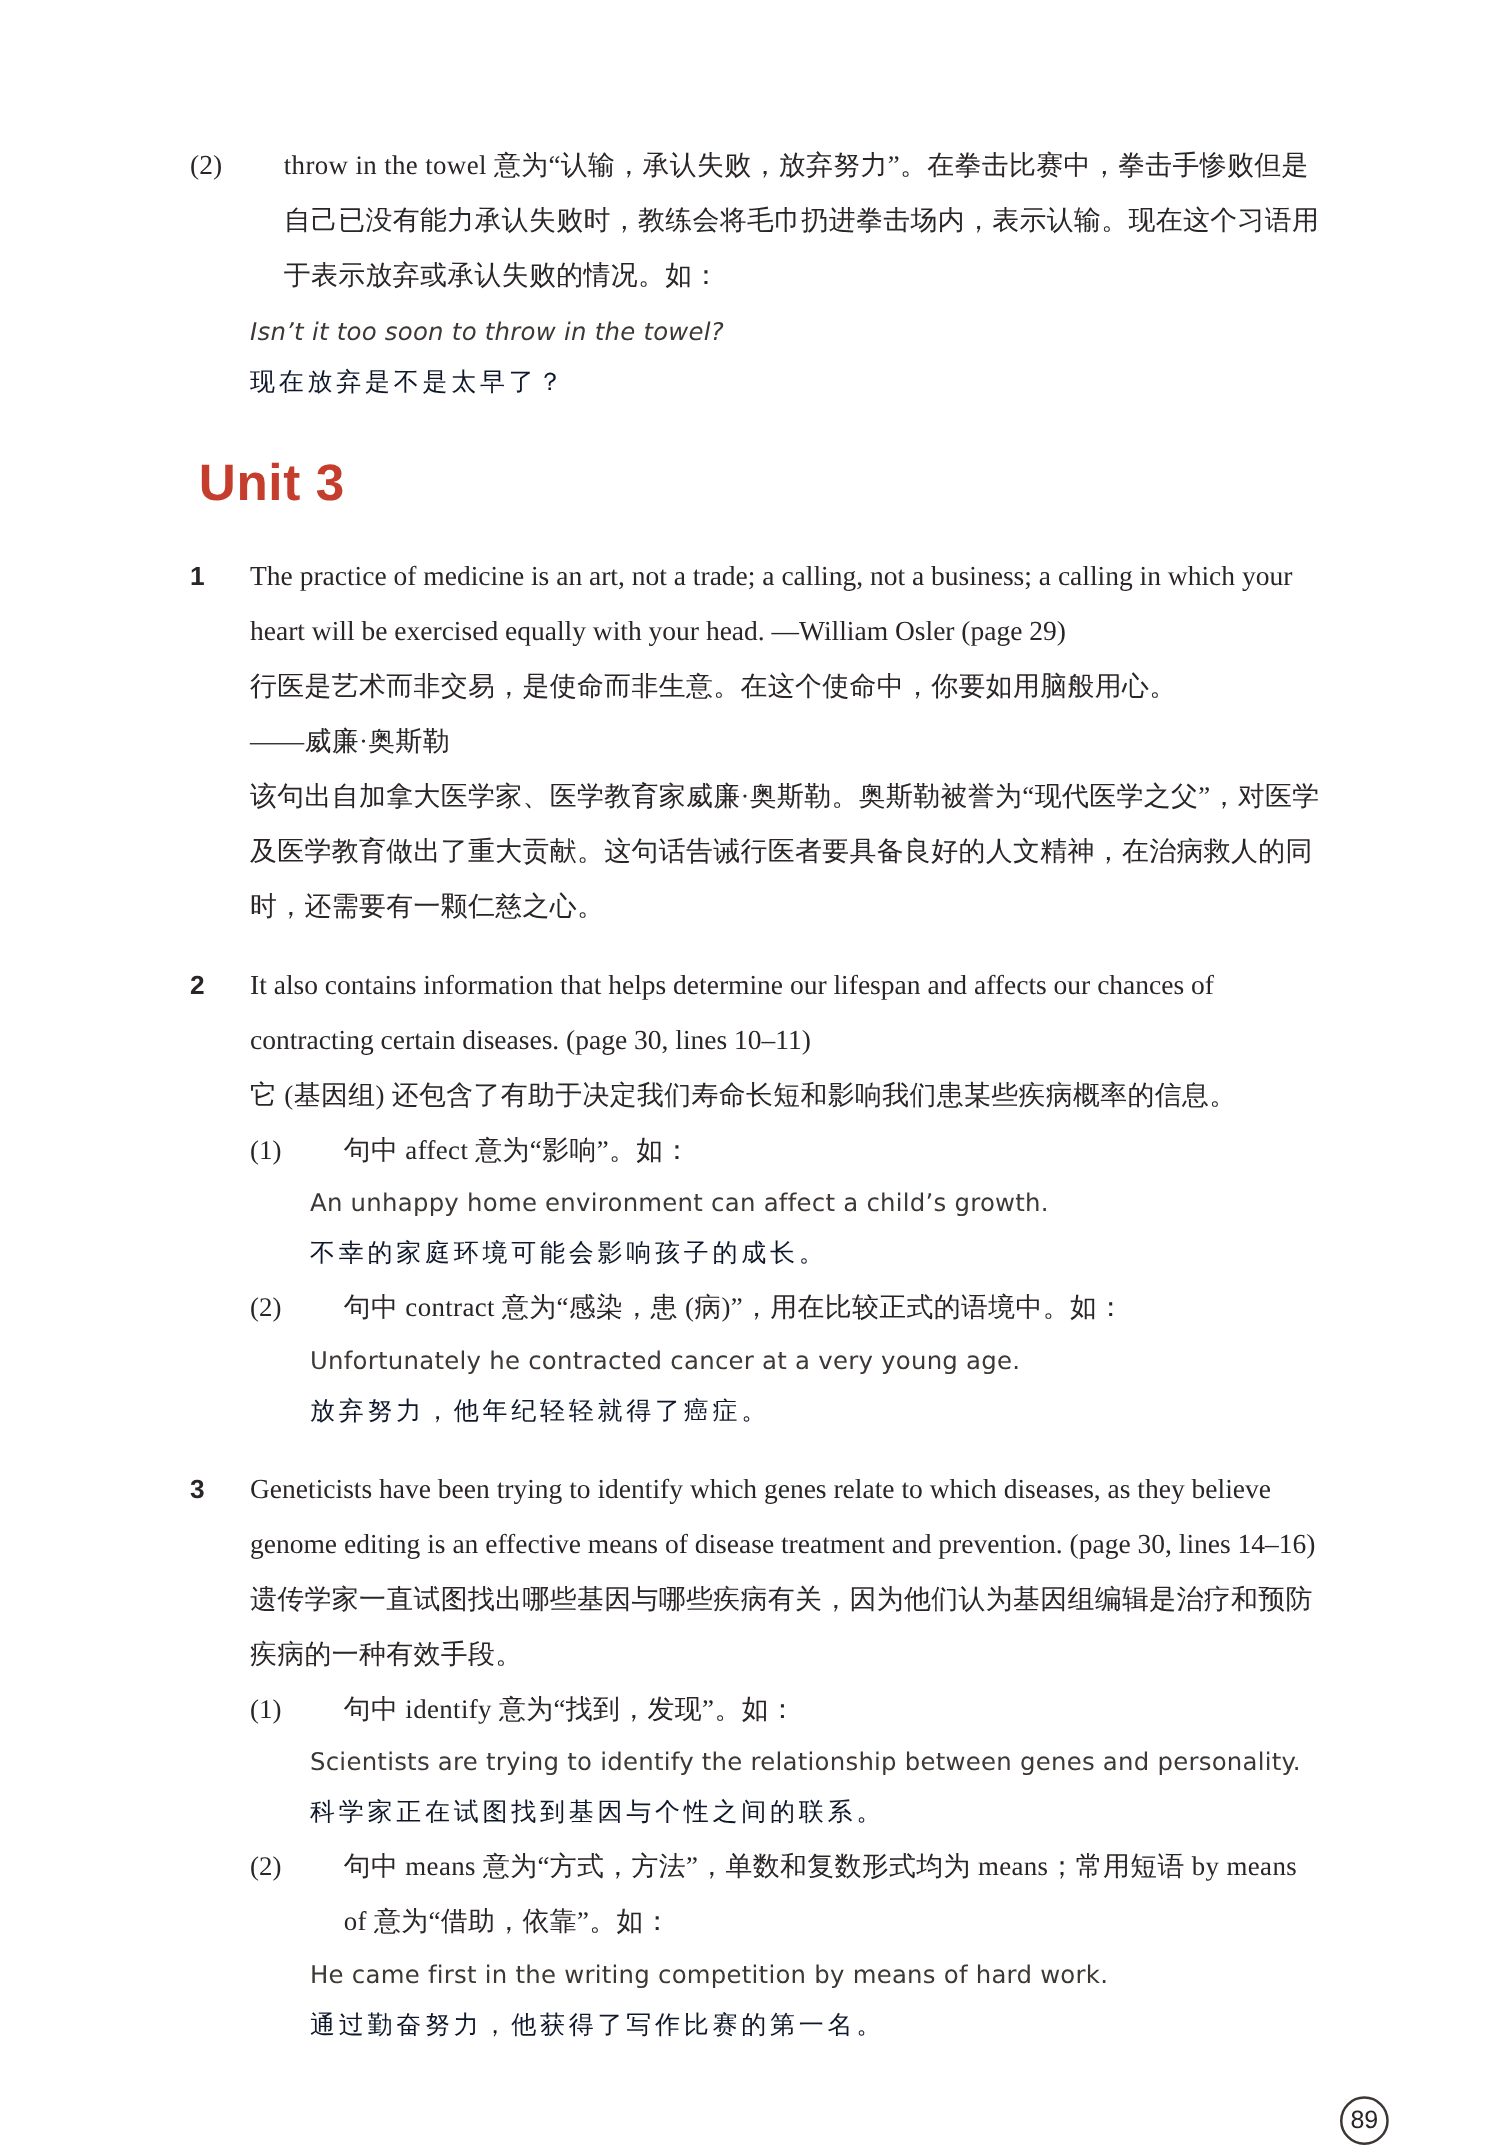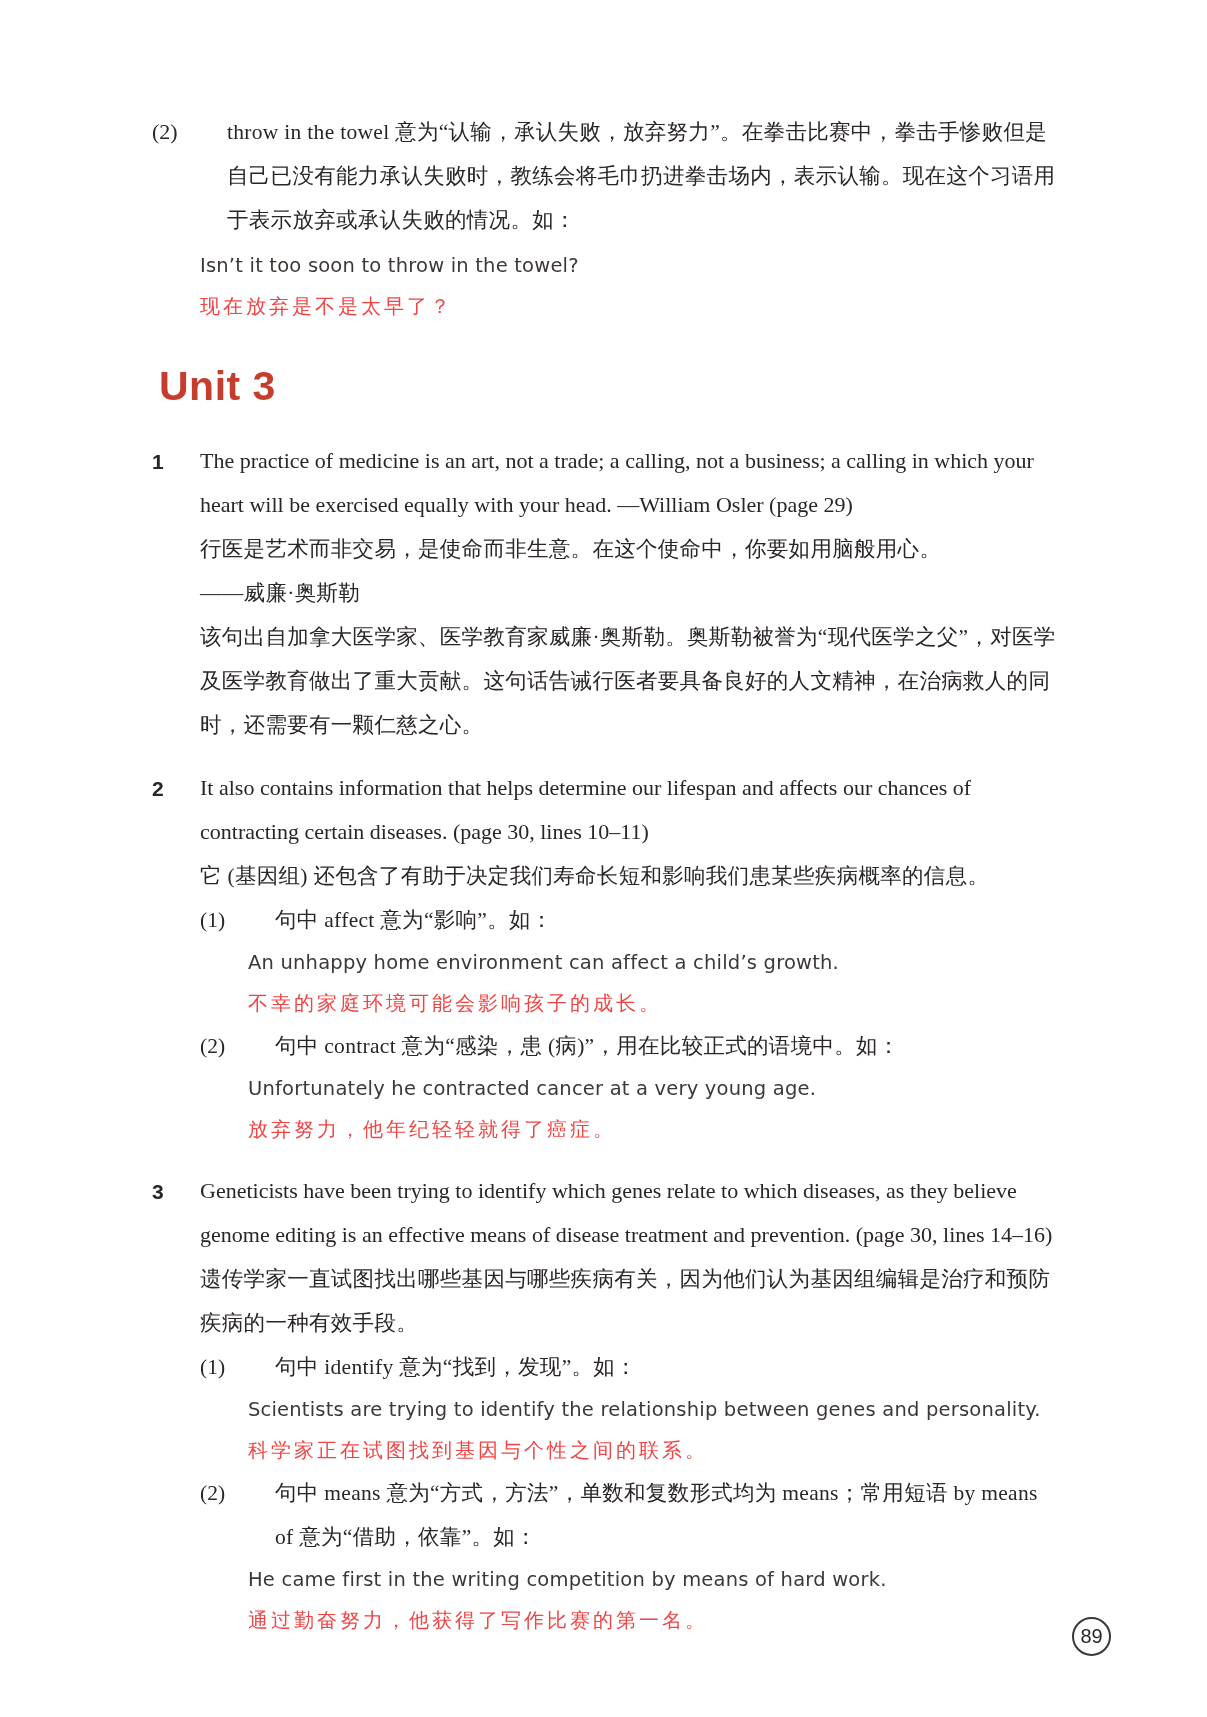--- a/index.html
+++ b/index.html
@@ -16,40 +16,40 @@
   .rbody{flex:1;min-width:0;}
   
   .mixed{font-size:21.5px;line-height:44px;letter-spacing:0.3px;margin-left:27px;}
   .en{font-size:22px;line-height:44px;}
   .zh{font-size:21.5px;line-height:44px;letter-spacing:0.3px;}
   .ex-en{
     font-family:"DejaVu Sans","Liberation Sans",sans-serif;
     font-size:19.5px;line-height:41px;color:#3d3835;letter-spacing:0.2px;
   }
   .ex-zh{
-    font-size:20px;line-height:41px;color:#ef4444;letter-spacing:3px;
+    font-size:20px;line-height:41px;color:#0f172a;letter-spacing:3px;
   }
   .attribution{text-align:left;}
   .unit-heading{
     margin:36px 0 30px 7px;
     font-family:"Liberation Sans","DejaVu Sans",sans-serif;
     font-weight:bold;font-size:41px;line-height:46px;letter-spacing:0.5px;
   }
   .item{display:flex;margin-bottom:19px;}
   .item-num{
     flex:0 0 48px;width:48px;
     font-family:"Liberation Sans","DejaVu Sans",sans-serif;
     font-weight:bold;font-size:21px;line-height:45px;
   }
   .subitem{display:flex;}
   .smarker{flex:0 0 48px;width:48px;font:21.5px/44px "Liberation Serif","DejaVu Serif",serif;}
   .sbody{flex:1;min-width:0;}
-  .carry .ex-en{margin-top:3px;}
+  .carry .ex-en{margin-top:3px;font-style:italic;}
   .page-badge{
-    position:absolute;left:1072px;top:1617px;width:39px;height:39px;
+    position:absolute;left:1072px;top:1677px;width:39px;height:39px;
     box-sizing:border-box;border:2px solid #3c3734;border-radius:50%;
     display:flex;align-items:center;justify-content:center;
     font-family:"Liberation Sans","DejaVu Sans",sans-serif;
     font-size:20px;color:#2a2526;
   }
 </style>
 </head>
 <body>
 
 <div class="page">

